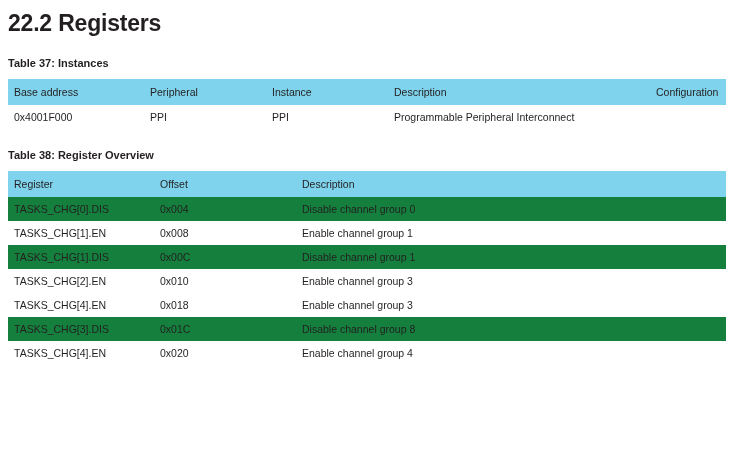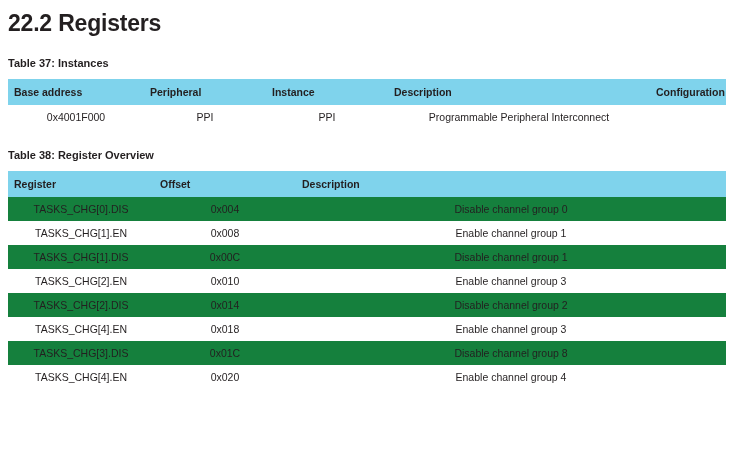--- a/index.html
+++ b/index.html
@@ -39,32 +39,31 @@
   table {
     border-collapse: collapse;
     width: 718px;
     margin: 10px 0 0 8px;
     table-layout: fixed;
   }
   th {
     background: #7fd3ec;
     color: #231f20;
     font-size: 10.5px;
-    font-weight: bold;
+    font-weight: normal;
     text-align: left;
     padding: 7px 6px 7px 6px;
     border: none;
   }
   td {
     font-size: 10.5px;
     color: #231f20;
     padding: 6px 6px 6px 6px;
     border: none;
     vertical-align: top;
-    text-align: center;
   }
   tbody tr.odd td {
     background: #ffffff;
   }
   tbody tr.even td {
     background: #15803d;
   }
   
   #instances-table col.c0 { width: 136px; }
   #instances-table col.c1 { width: 122px; }
@@ -142,25 +141,20 @@
         <tr class="even">
           <td>TASKS_CHG[1].DIS</td>
           <td>0x00C</td>
           <td>Disable channel group 1</td>
         </tr>
         <tr class="odd">
           <td>TASKS_CHG[2].EN</td>
           <td>0x010</td>
           <td>Enable channel group 3</td>
         </tr>
-        <tr class="even">
-          <td>TASKS_CHG[2].DIS</td>
-          <td>0x014</td>
-          <td>Disable channel group 2</td>
-        </tr>
         <tr class="odd">
           <td>TASKS_CHG[4].EN</td>
           <td>0x018</td>
           <td>Enable channel group 3</td>
         </tr>
         <tr class="even">
           <td>TASKS_CHG[3].DIS</td>
           <td>0x01C</td>
           <td>Disable channel group 8</td>
         </tr>

